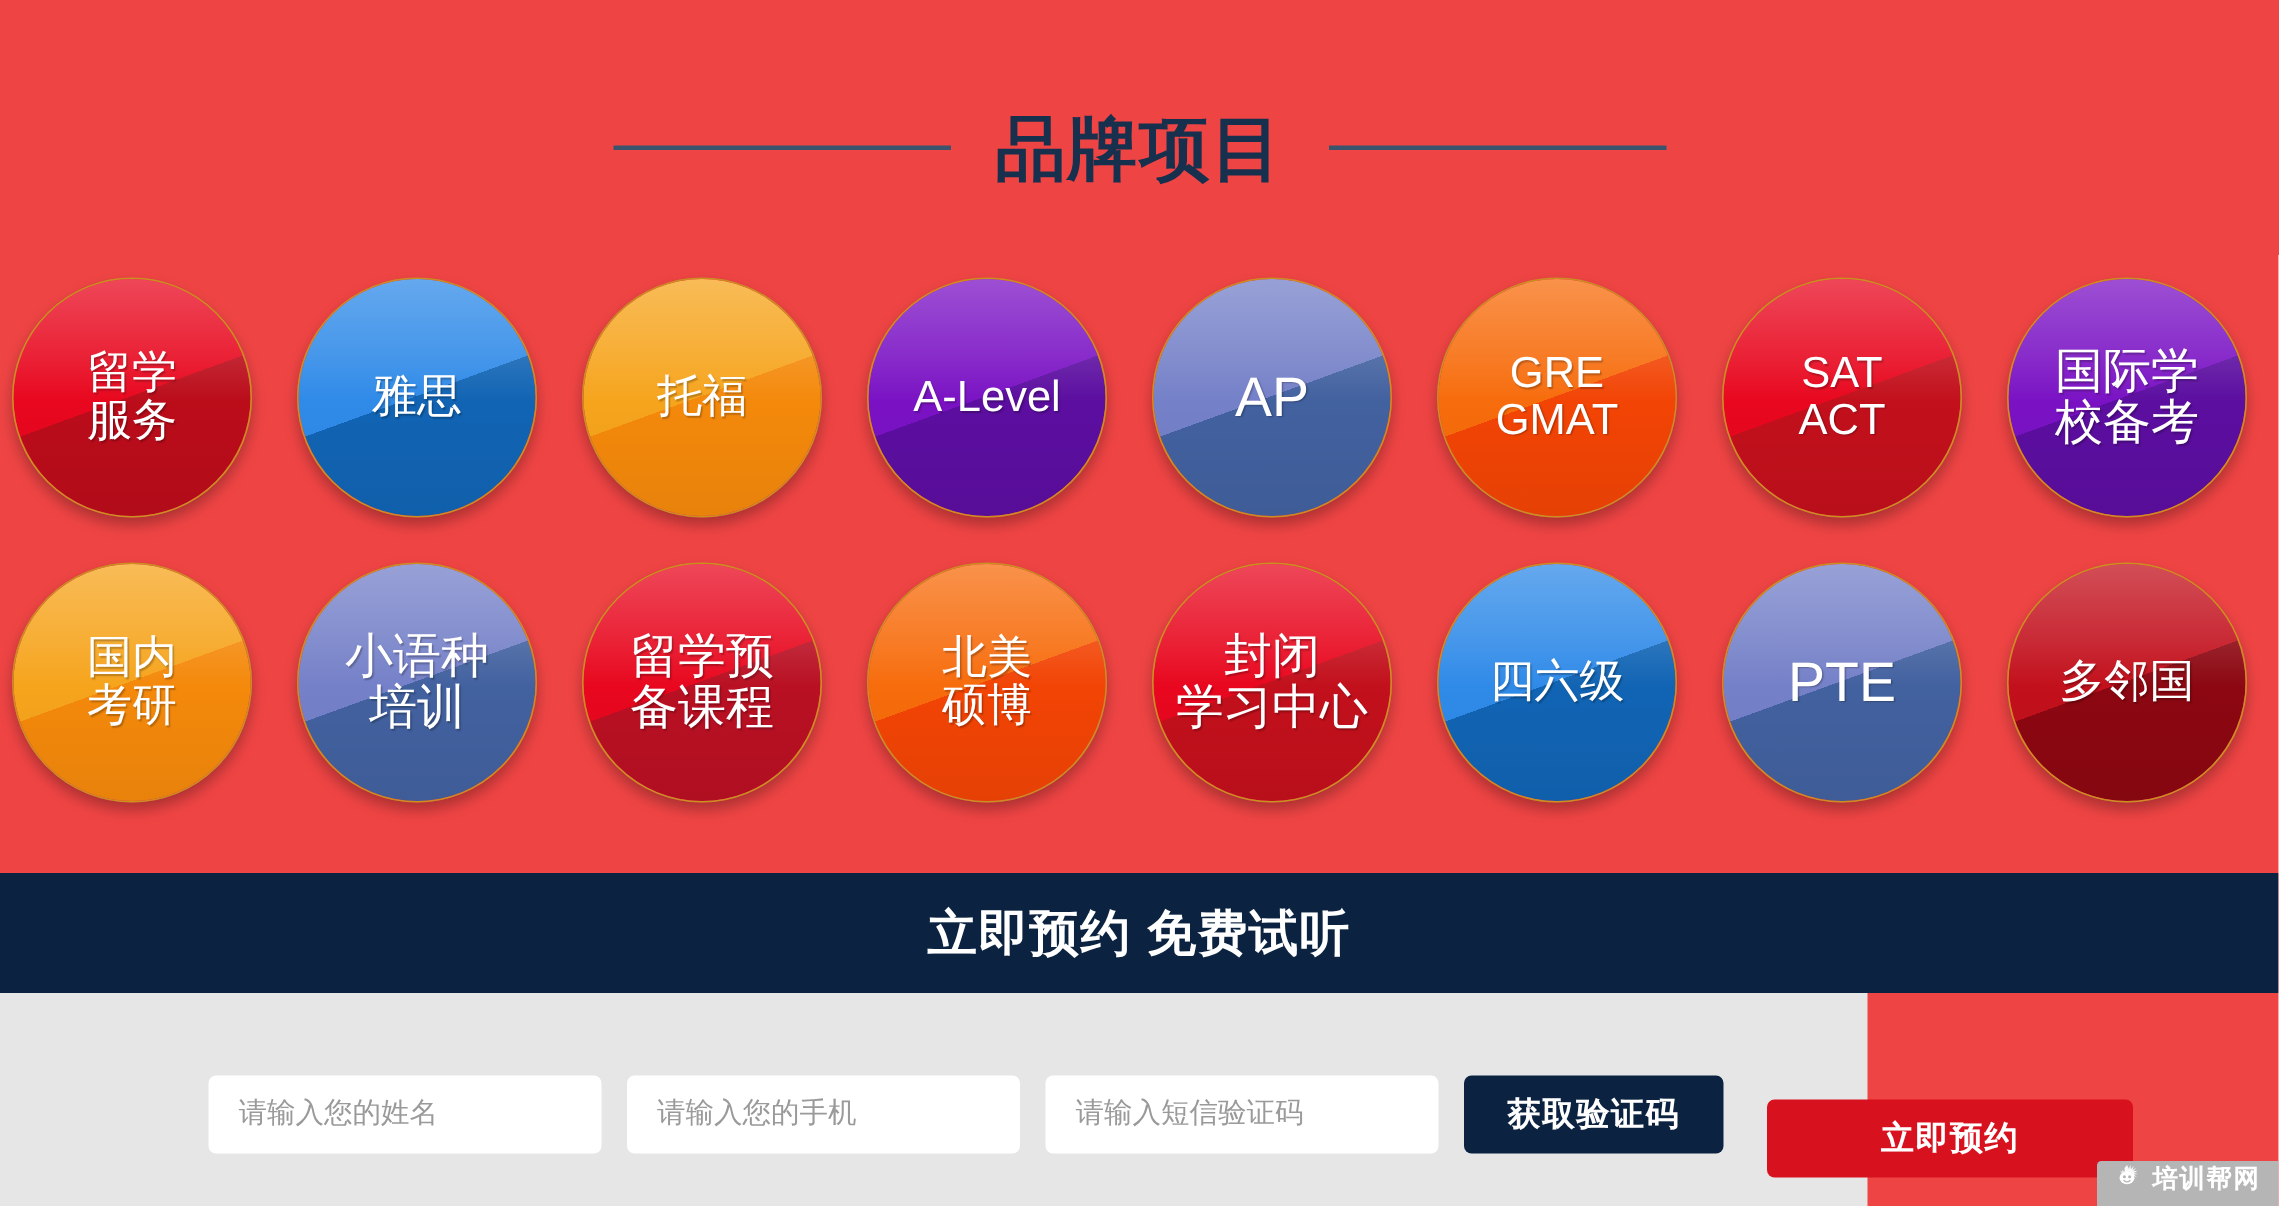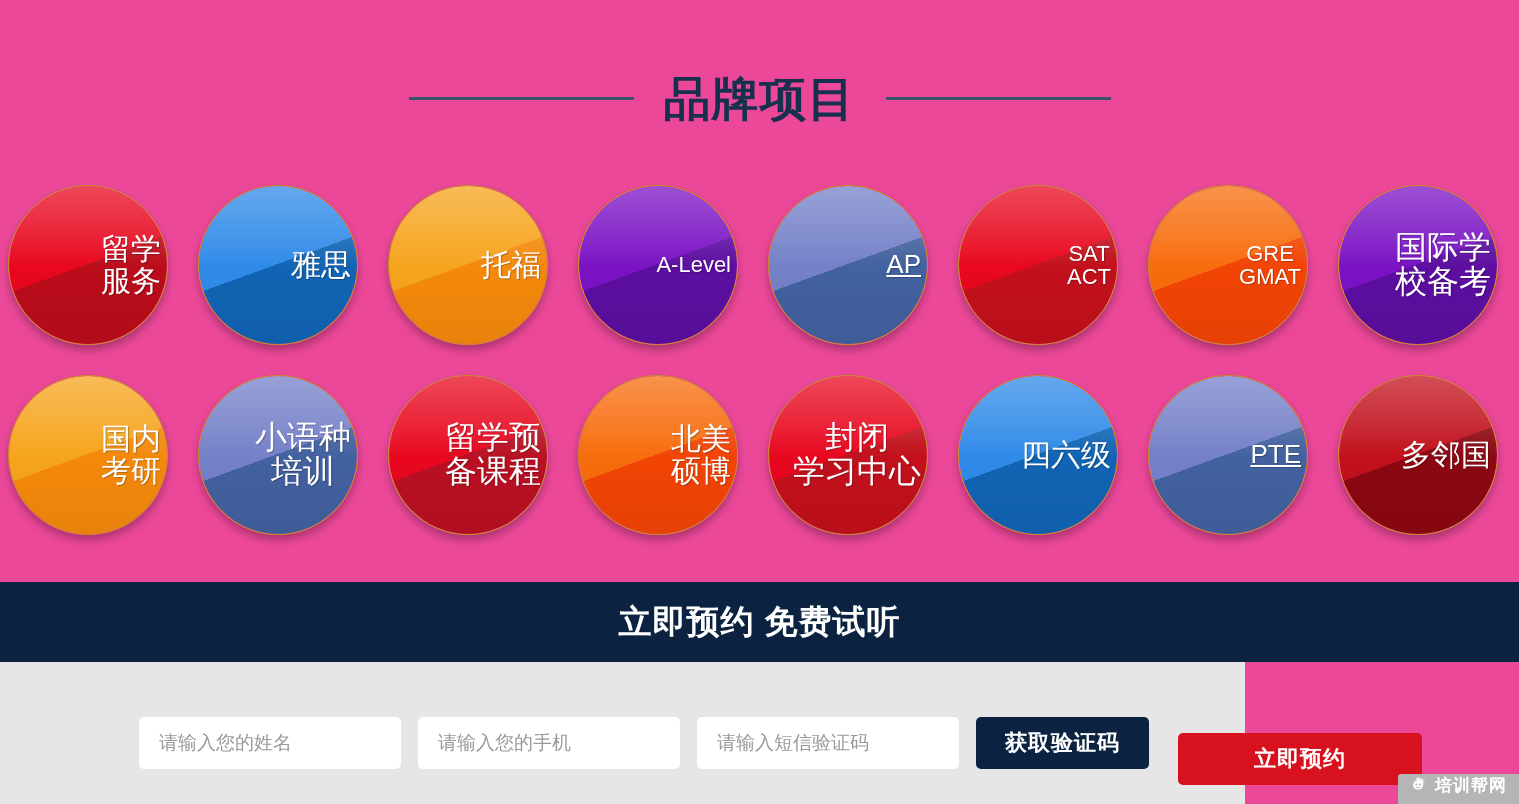--- a/index.html
+++ b/index.html
@@ -10,21 +10,21 @@
     height: 804px;
     overflow: hidden;
     background: #ffffff;
     font-family: "Liberation Sans", "DejaVu Sans", sans-serif;
   }
 
   #page {
     position: relative;
     width: 1519px;
     height: 804px;
-    background: #ec4899;
+    background: #ef4444;
   }
 
   
   .title-wrap {
     position: absolute;
     top: 62px;
     left: 0;
     width: 1519px;
     height: 72px;
     display: flex;
@@ -62,21 +62,21 @@
   }
 
   .circle {
     position: relative;
     width: 160px;
     height: 160px;
     border-radius: 50%;
     flex: 0 0 160px;
     display: flex;
     align-items: center;
-    justify-content: flex-end;
+    justify-content: center;
     overflow: hidden;
     border: 1.5px solid #c8901f;
     box-shadow: 0 5px 9px rgba(0,0,0,0.28);
   }
   
   .circle .face {
     position: absolute;
     inset: 0;
     border-radius: 50%;
   }
@@ -97,22 +97,22 @@
     color: #ffffff;
     text-align: center;
     line-height: 1.06;
     font-weight: 400;
     text-shadow: 1px 1px 1px rgba(0,0,0,0.25);
     padding: 0 6px;
     white-space: pre-line;
   }
   .label.cn   { font-size: 30px; }
   .label.cn-s { font-size: 32px; }
-  .label.en   { font-size: 26px; text-decoration: underline; }
-  .label.en-s { font-size: 22px; }
+  .label.en   { font-size: 37px; }
+  .label.en-s { font-size: 29px; }
 
   
   .banner {
     position: absolute;
     left: 0;
     top: 582px;
     width: 1519px;
     height: 80px;
     background: #0b2240;
     display: flex;
@@ -237,30 +237,30 @@
           <div class="face" style="background: linear-gradient(160deg, rgb(122, 18, 196) 0%, rgb(122, 18, 196) 49.5%, rgb(92, 14, 160) 49.5%, rgb(92, 14, 160) 100%);"></div>
           <div class="gloss"></div>
           <div class="label en-s">A-Level</div>
         </div>
         <div class="circle" style="border-color: rgb(200, 144, 31);">
           <div class="face" style="background: linear-gradient(160deg, rgb(116, 128, 200) 0%, rgb(116, 128, 200) 49.5%, rgb(66, 97, 159) 49.5%, rgb(66, 97, 159) 100%);"></div>
           <div class="gloss"></div>
           <div class="label en">AP</div>
         </div>
         <div class="circle" style="border-color: rgb(200, 144, 31);">
+          <div class="face" style="background: linear-gradient(160deg, rgb(247, 108, 12) 0%, rgb(247, 108, 12) 49.5%, rgb(242, 68, 5) 49.5%, rgb(242, 68, 5) 100%);"></div>
+          <div class="gloss"></div>
+          <div class="label en-s">GRE
+GMAT</div>
+        </div>
+        <div class="circle" style="border-color: rgb(200, 144, 31);">
           <div class="face" style="background: linear-gradient(160deg, rgb(232, 7, 30) 0%, rgb(232, 7, 30) 49.5%, rgb(194, 16, 28) 49.5%, rgb(194, 16, 28) 100%);"></div>
           <div class="gloss"></div>
           <div class="label en-s">SAT
 ACT</div>
-        </div>
-        <div class="circle" style="border-color: rgb(200, 144, 31);">
-          <div class="face" style="background: linear-gradient(160deg, rgb(247, 108, 12) 0%, rgb(247, 108, 12) 49.5%, rgb(242, 68, 5) 49.5%, rgb(242, 68, 5) 100%);"></div>
-          <div class="gloss"></div>
-          <div class="label en-s">GRE
-GMAT</div>
         </div>
         <div class="circle" style="border-color: rgb(200, 144, 31);">
           <div class="face" style="background: linear-gradient(160deg, rgb(122, 18, 196) 0%, rgb(122, 18, 196) 49.5%, rgb(92, 14, 160) 49.5%, rgb(92, 14, 160) 100%);"></div>
           <div class="gloss"></div>
           <div class="label cn-s">国际学
 校备考</div>
         </div>
       </div>
     <div class="grid-row" id="row2">
         <div class="circle" style="border-color: rgb(200, 144, 31);">

